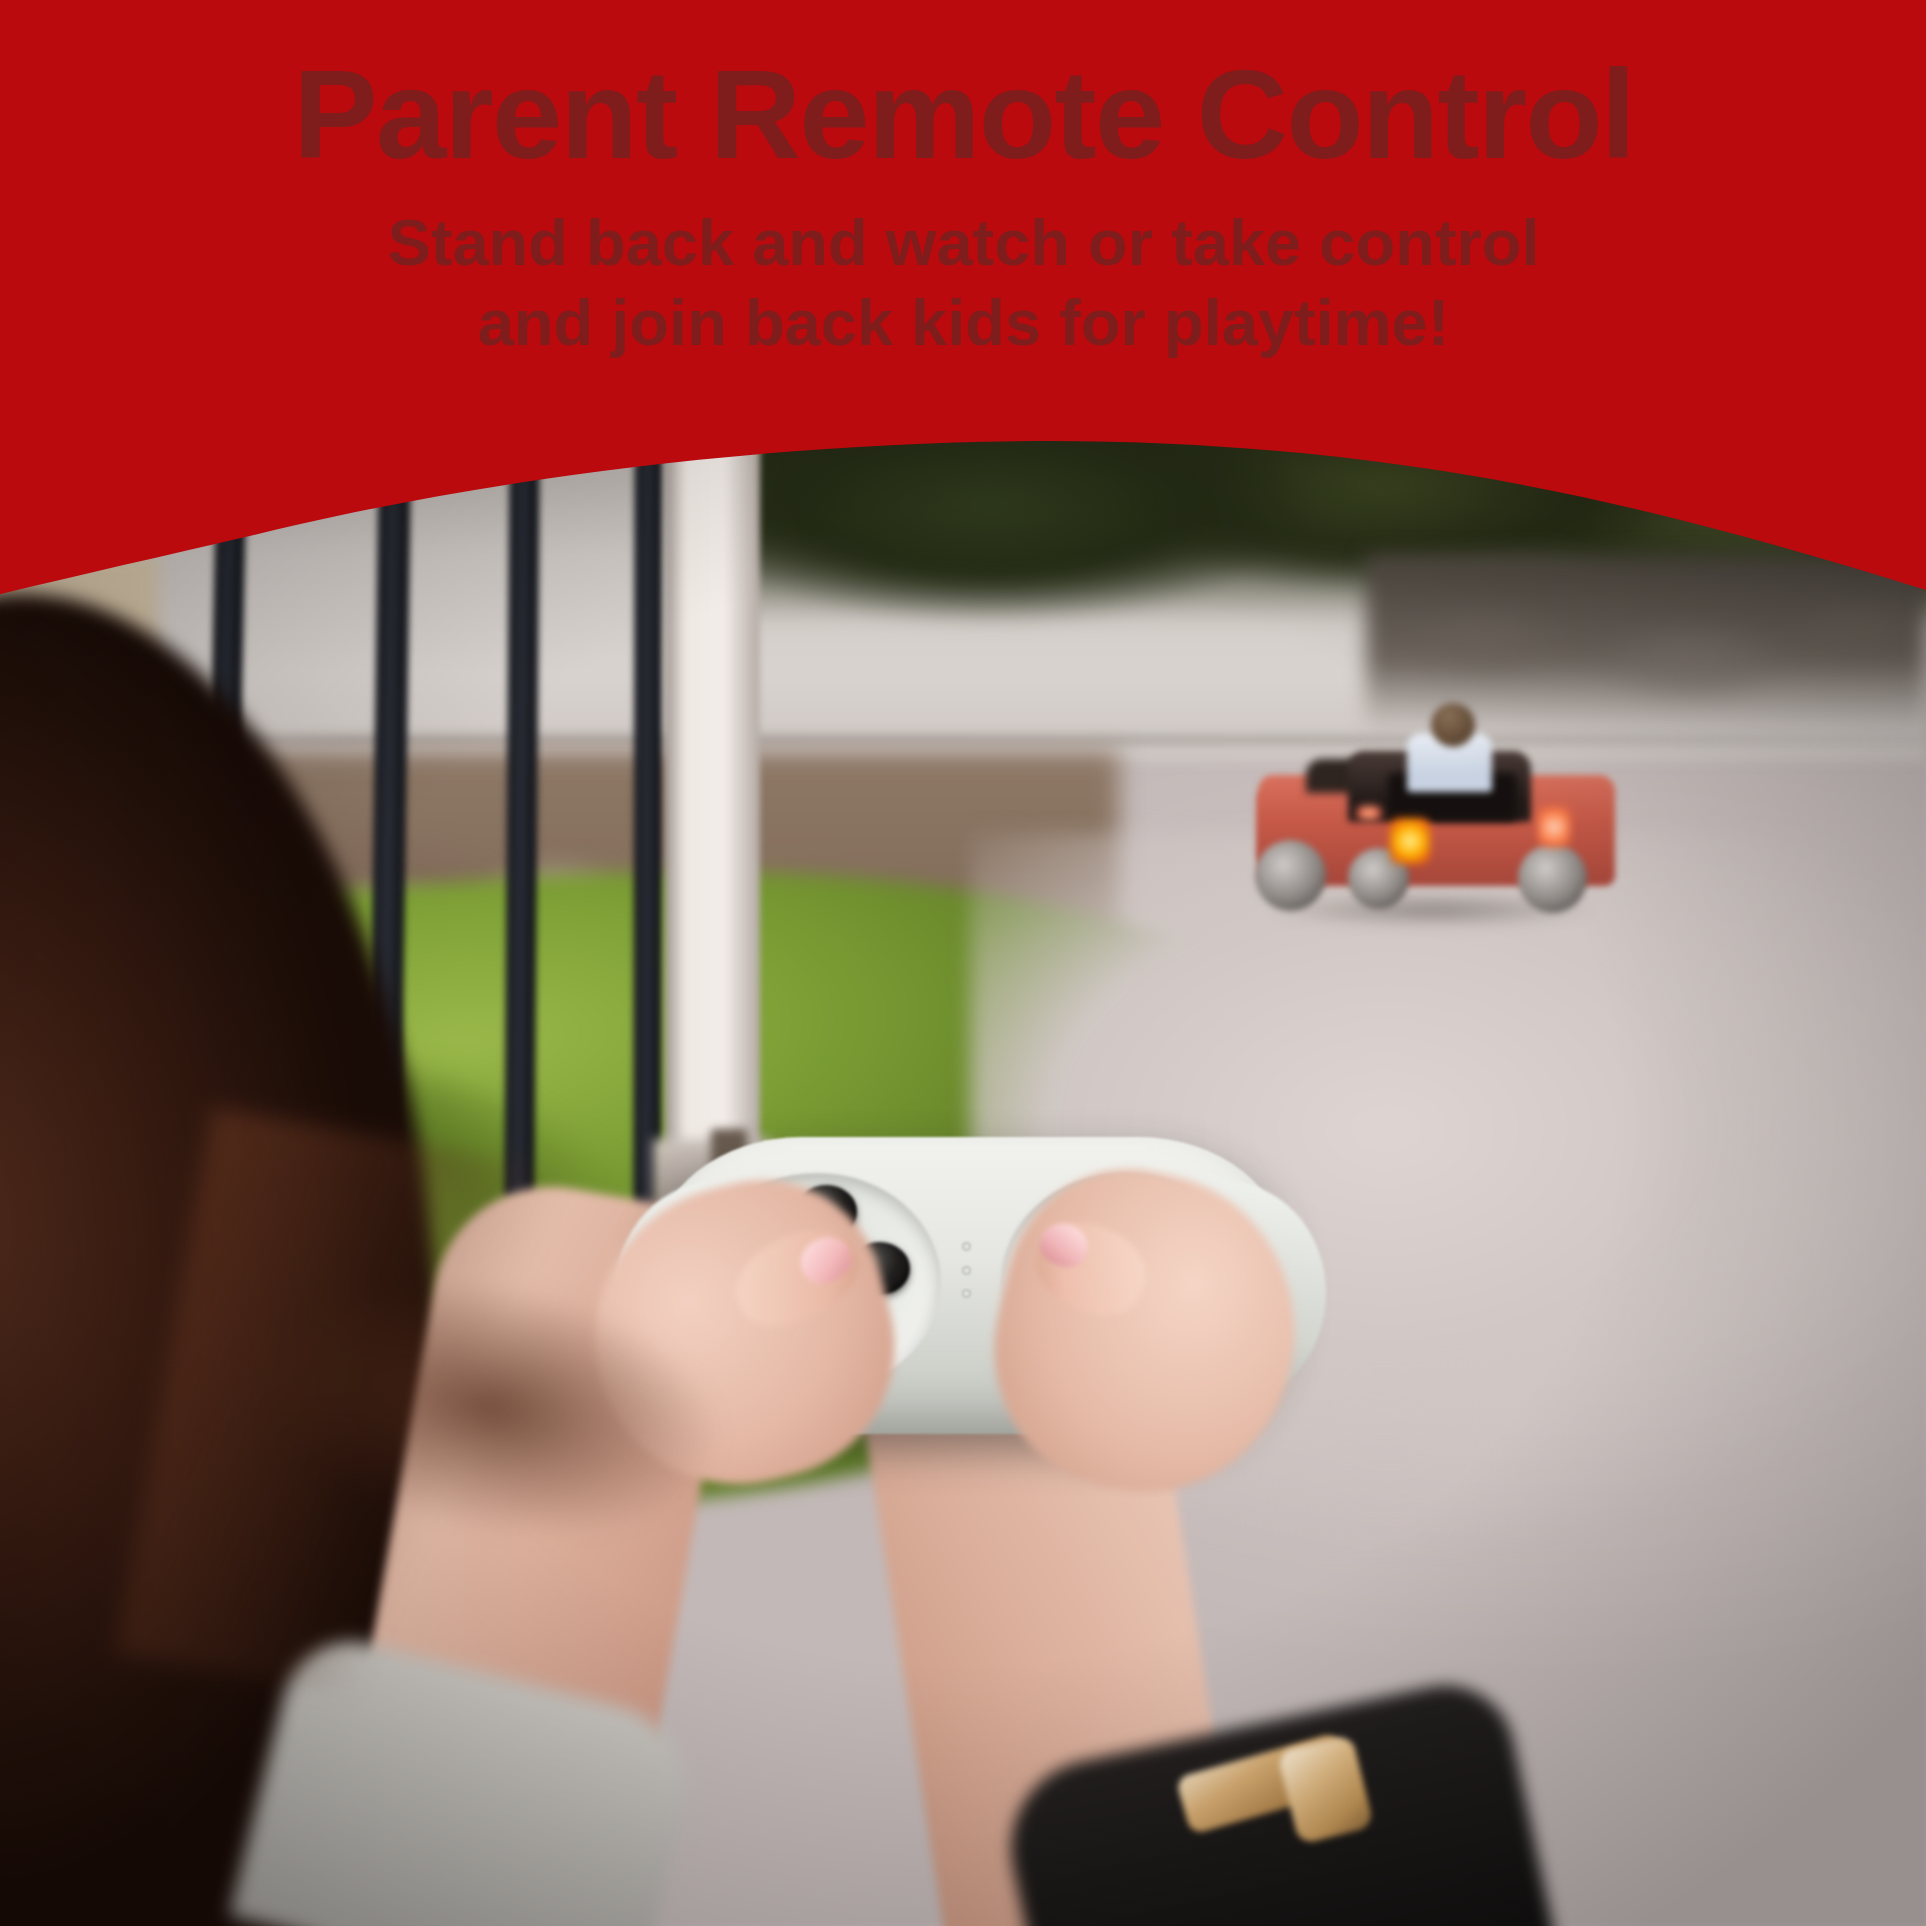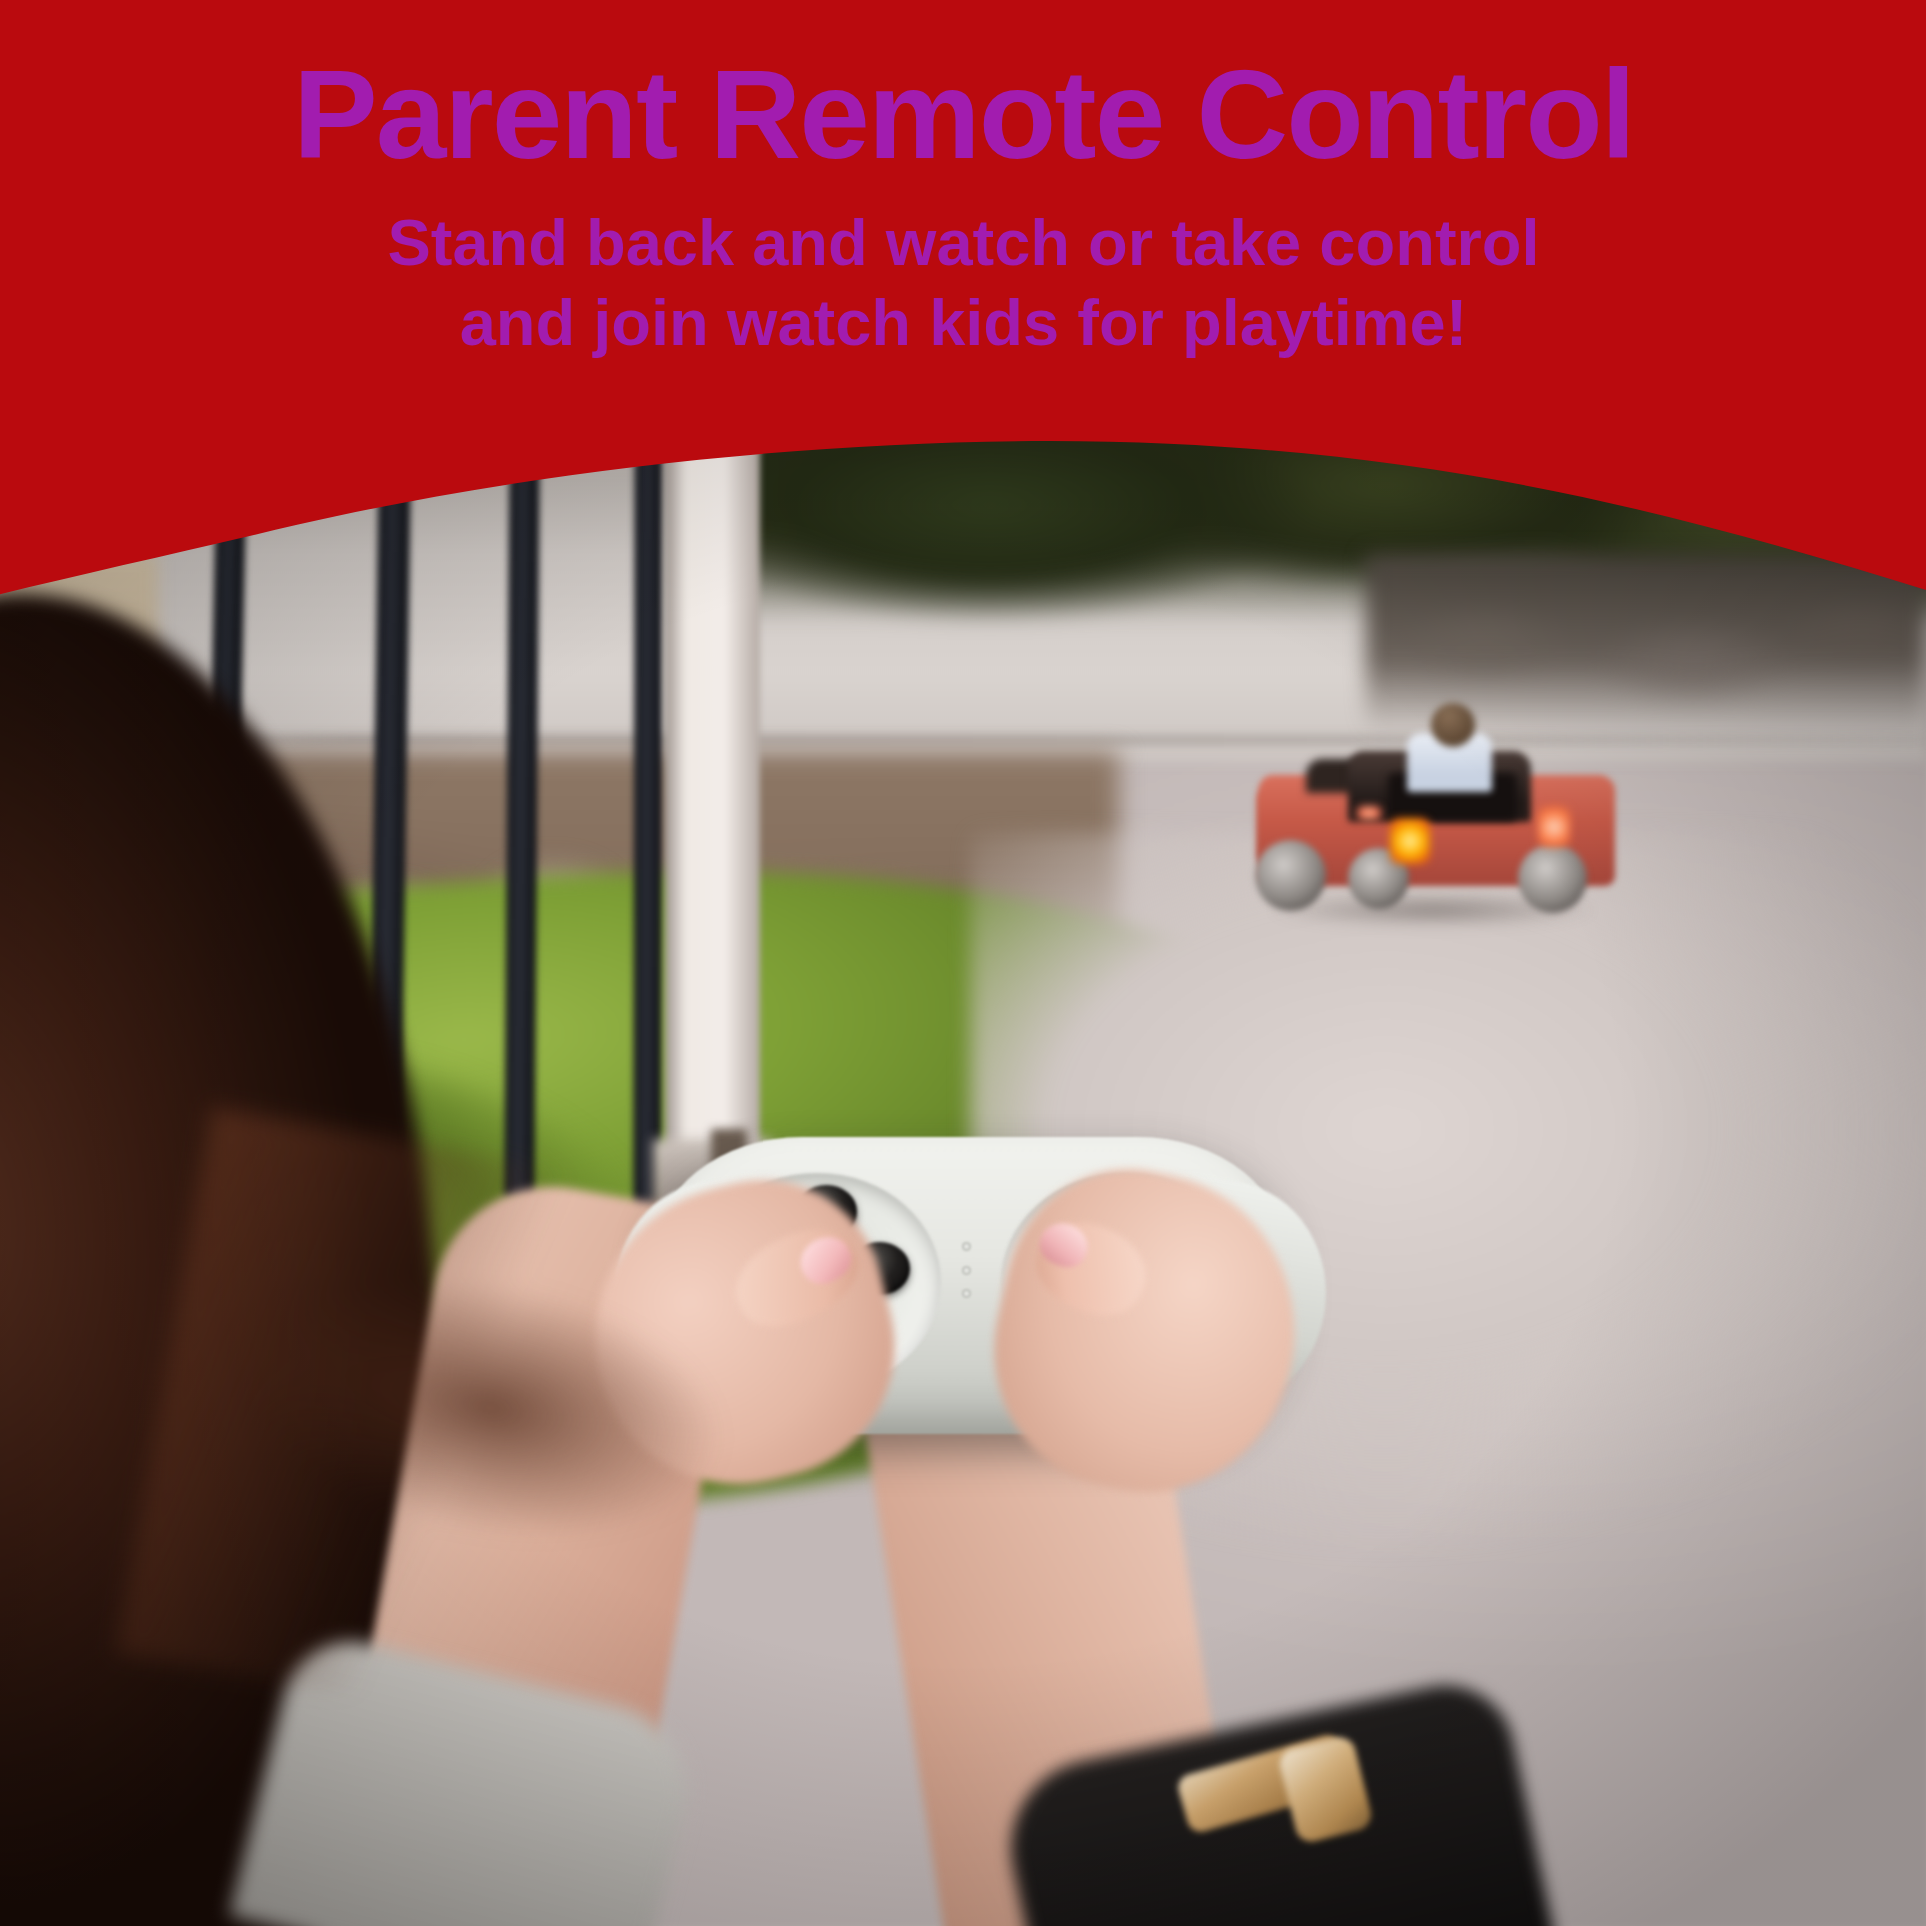--- a/index.html
+++ b/index.html
@@ -334,21 +334,21 @@
 
   
   .banner{
     position:absolute;left:0;top:0;width:1927px;height:614px;
     overflow:hidden;pointer-events:none;
   }
   .banner svg{display:block;}
 
   .banner-text{
     position:absolute;left:0;top:0;width:1927px;
-    text-align:center;color:#a21caf;
+    text-align:center;color:#7f1d1d;
   }
   .banner-title{
     margin:0;padding:48px 0 0 0;
     font-size:127px;line-height:1.05;font-weight:700;
     letter-spacing:-2px;
   }
   .banner-sub{
     margin:0;padding:22px 0 0 0;
     font-size:65px;line-height:1.22;font-weight:400;
   }
@@ -445,18 +445,18 @@
   <div class="banner">
     <svg width="1927" height="614" viewBox="0 0 1946 620" xmlns="http://www.w3.org/2000/svg" aria-hidden="true">
       <path d="M0,0 L1946,0 L1946,596 C1700,520 1480,462 1180,448 C900,435 560,470 300,530 C190,556 90,578 0,600 Z" fill="#BA0A0E"></path>
     </svg>
   </div>
 
   <div class="banner-text">
     <h1 class="banner-title">Parent Remote Control</h1>
     <p class="banner-sub">
       <span class="line">Stand back and watch or take control</span>
-      <span class="line">and join watch kids for playtime!</span>
+      <span class="line">and join back kids for playtime!</span>
     </p>
   </div>
 
 </div>
 
 
 </body></html>

